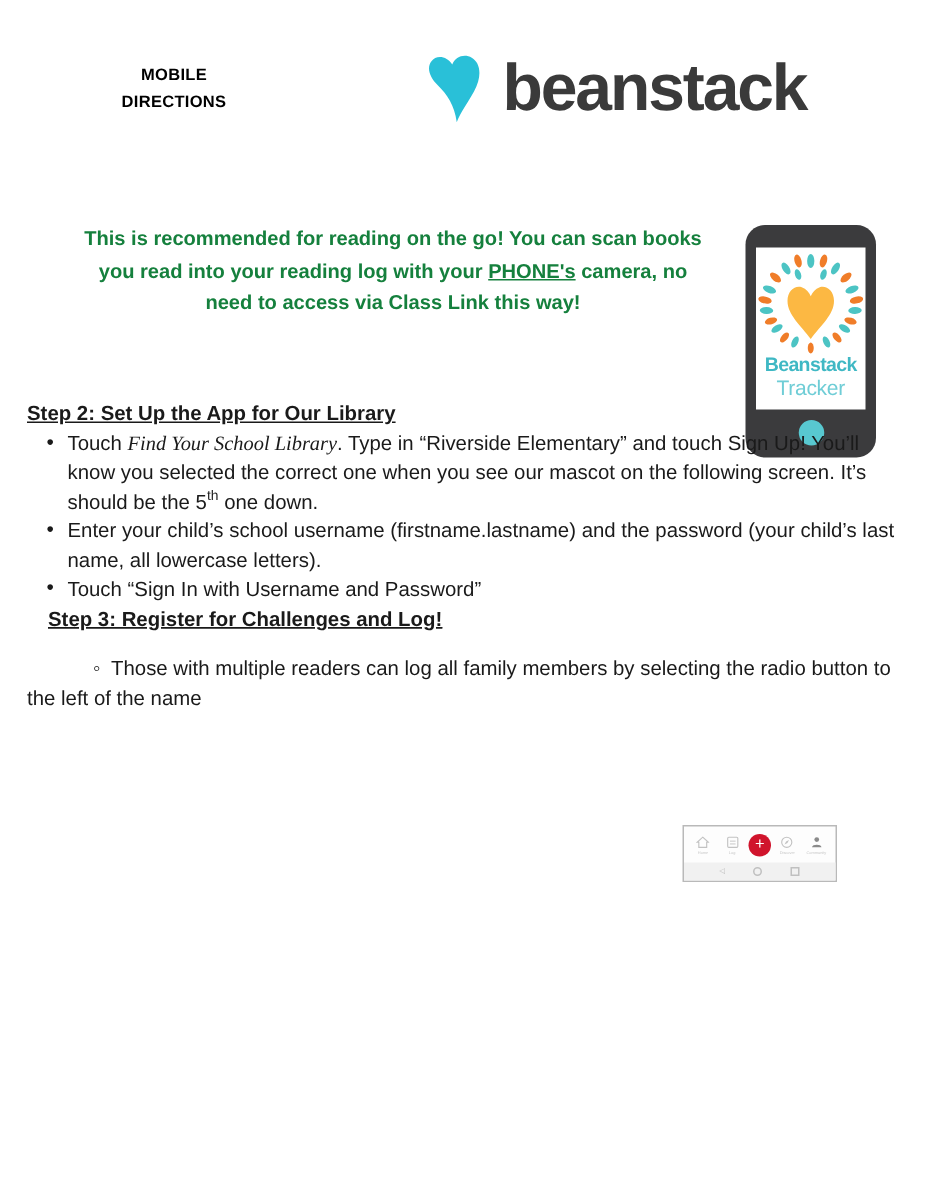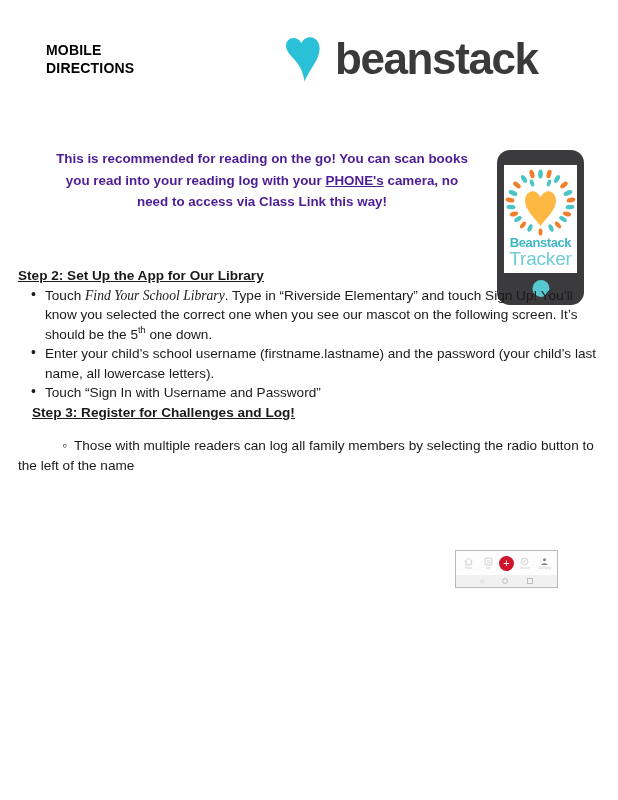--- a/index.html
+++ b/index.html
@@ -23,22 +23,23 @@
     top: 36px;
     left: 0;
     width: 618px;
     height: 60px;
   }
   .mobile-directions {
     position: absolute;
     left: 46px;
     top: 5px;
     width: 140px;
+    text-align: center;
     font-weight: bold;
-    font-size: 14px;
+    font-size: 11px;
     line-height: 18px;
     letter-spacing: 0.2px;
     color: #000;
   }
   .brand-lockup {
     position: absolute;
     left: 283px;
     top: 0px;
     display: flex;
     align-items: center;
@@ -60,21 +61,21 @@
   
   .intro {
     position: absolute;
     left: 36px;
     top: 148px;
     width: 452px;
     text-align: center;
     font-weight: bold;
     font-size: 13.4px;
     line-height: 21.5px;
-    color: #4c1d95;
+    color: #15803d;
   }
   .intro u { text-decoration: underline; }
 
   
   .content {
     position: absolute;
     left: 18px;
     top: 238px;
     width: 580px;
     font-size: 13.6px;
@@ -183,21 +184,21 @@
   .app-name .n1 {
     display: block;
     font-size: 13px;
     font-weight: bold;
     color: #3fb8c4;
     letter-spacing: -0.4px;
     line-height: 15px;
   }
   .app-name .n2 {
     display: block;
-    font-size: 19px;
+    font-size: 14px;
     color: #6fcdd6;
     letter-spacing: -0.2px;
     line-height: 17px;
   }
 
   
   .navbar-mock {
     position: absolute;
     left: 455px;
     top: 550px;

